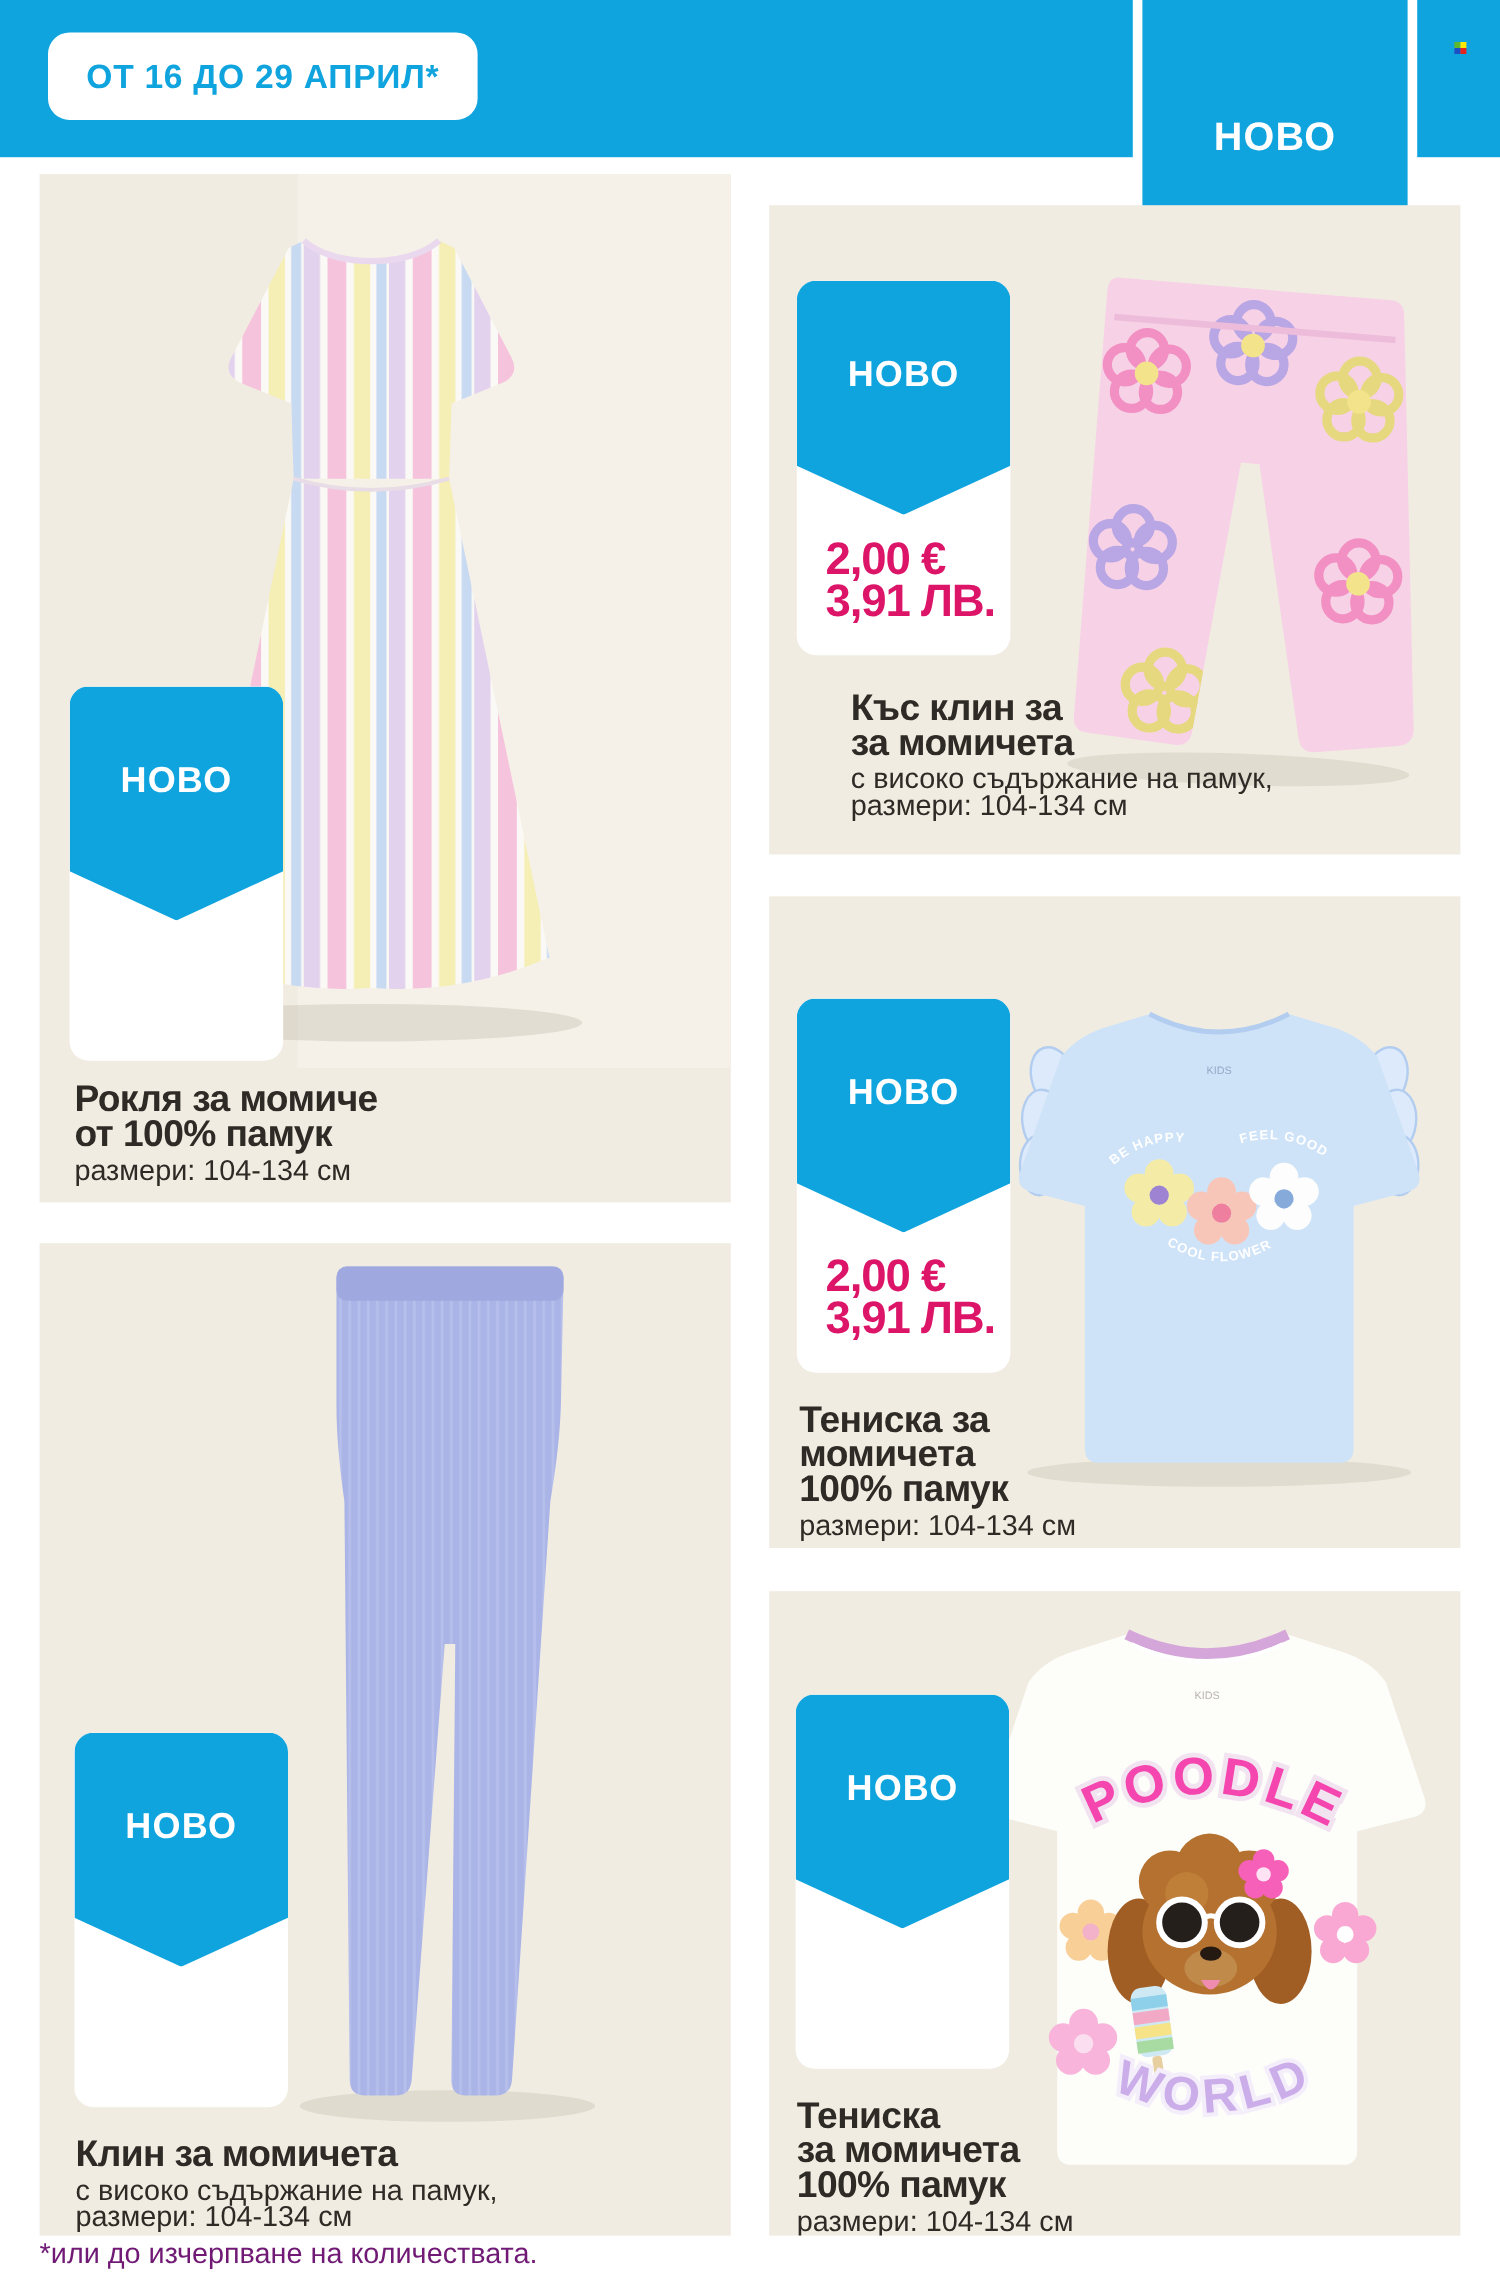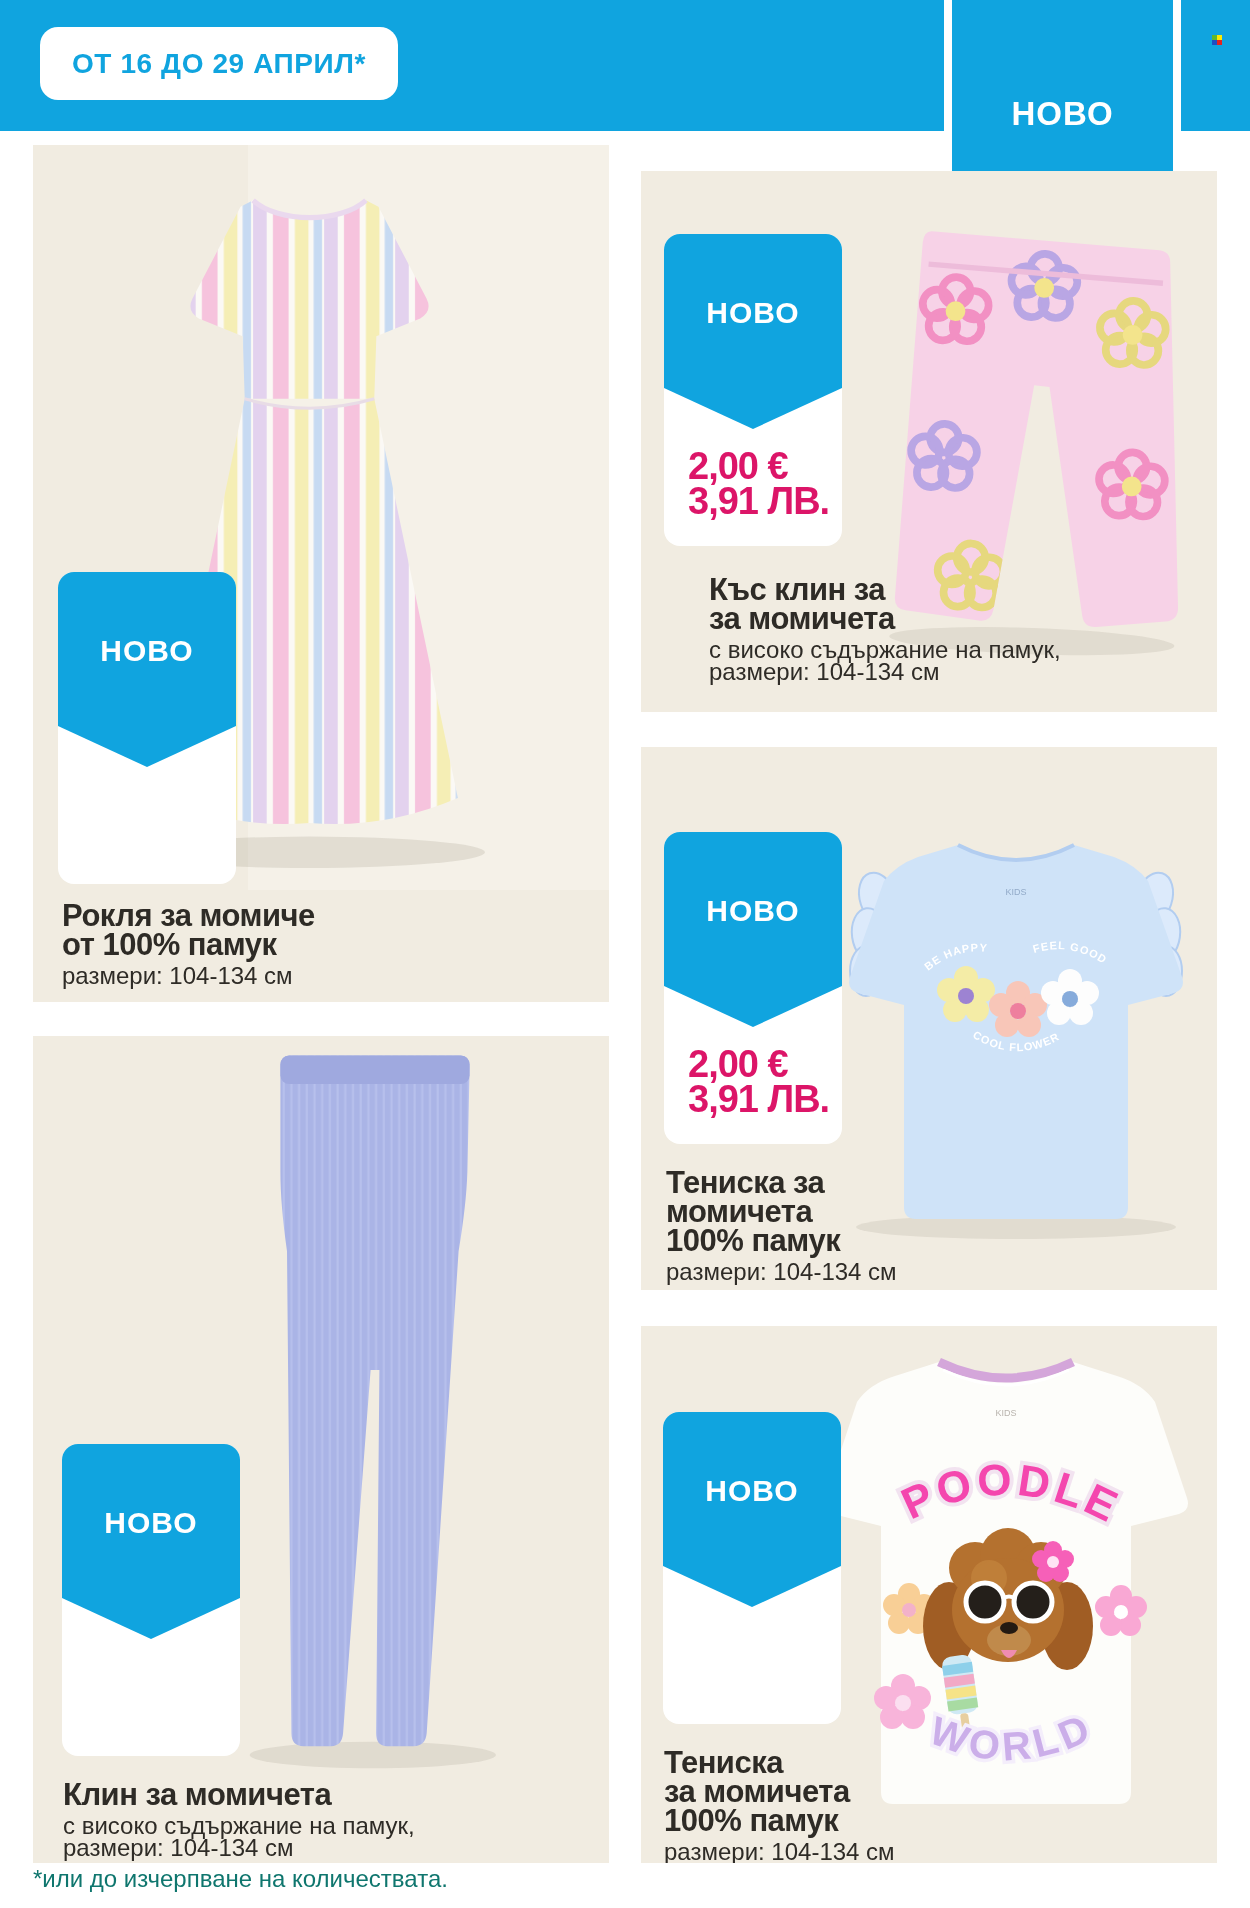--- a/index.html
+++ b/index.html
@@ -40,21 +40,21 @@
   .prices{position:absolute;left:24px;top:215px;}
   .price-eur,.price-bgn{font-weight:700;font-size:38px;line-height:35px;letter-spacing:-1px;
                         color:var(--magenta);white-space:nowrap;}
   
   .desc{position:absolute;}
   .desc .t{font-weight:700;font-size:31px;line-height:29px;letter-spacing:-.5px;
            color:var(--ink);white-space:nowrap;}
   .desc .d{font-weight:400;font-size:24px;line-height:22px;color:var(--ink);white-space:nowrap;}
   .desc .d-first{margin-top:6px;}
   
-  .footnote{position:absolute;left:33px;top:1866px;font-size:24px;line-height:26px;color:#0f766e;}
+  .footnote{position:absolute;left:33px;top:1866px;font-size:24px;line-height:26px;color:#701a75;}
 </style>
 </head>
 <body>
 
 <div class="page">
 
   <header class="topbar">
     <div class="date-pill">
       <span>ОТ 16 ДО 29 АПРИЛ*</span>
     </div>

